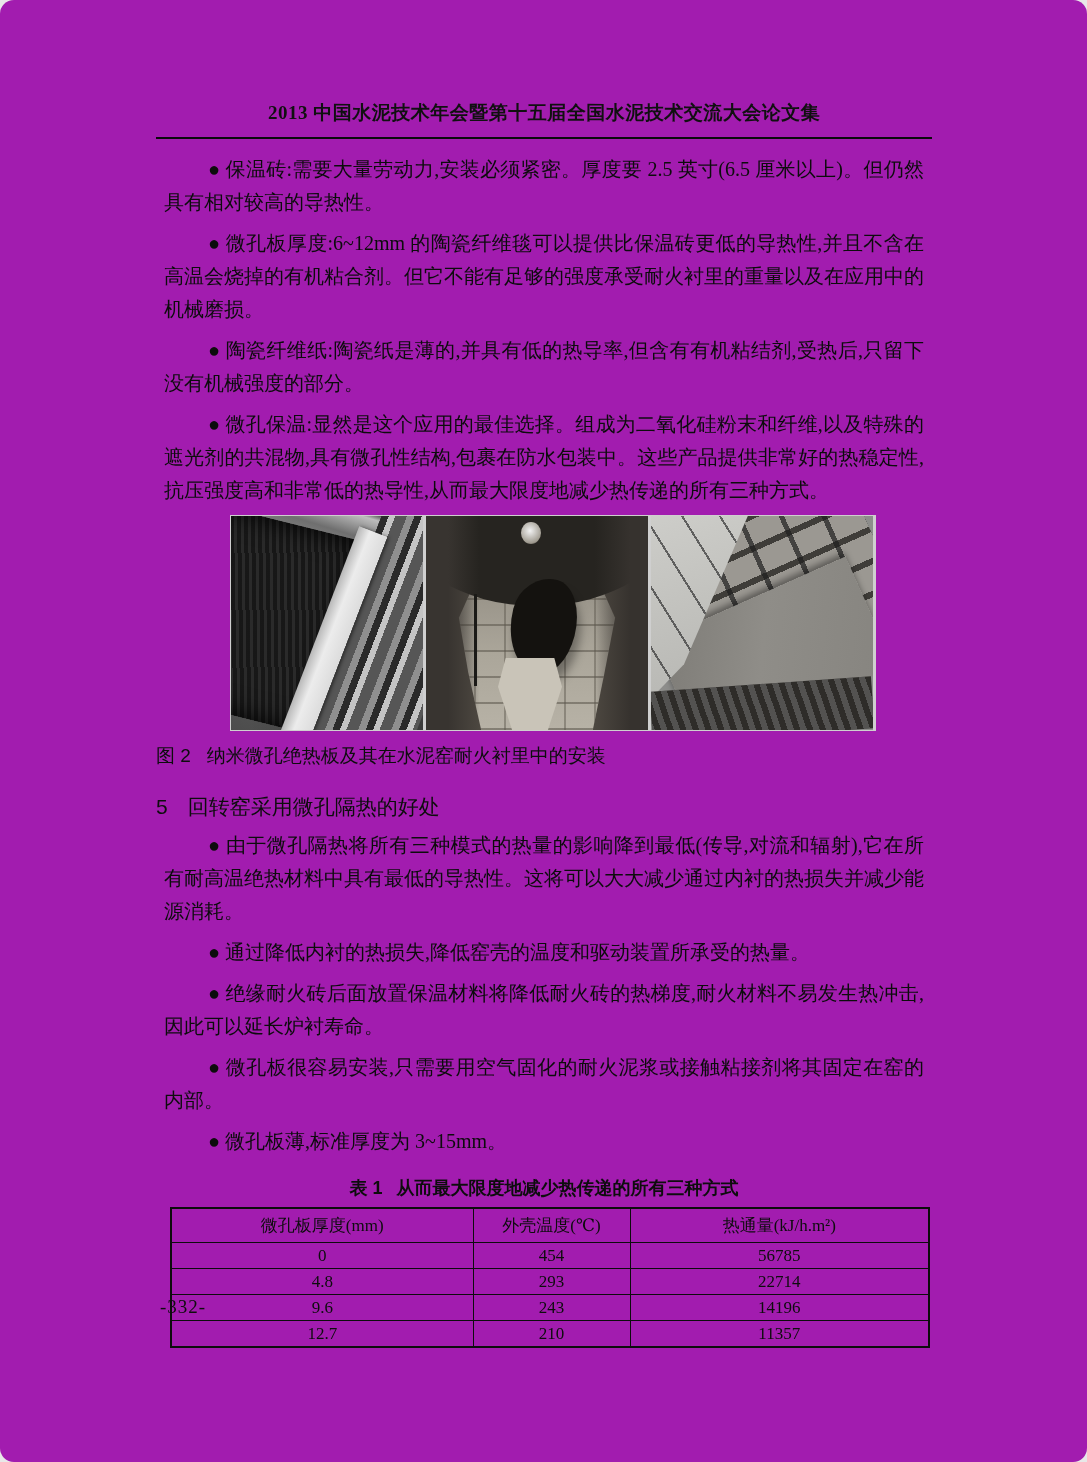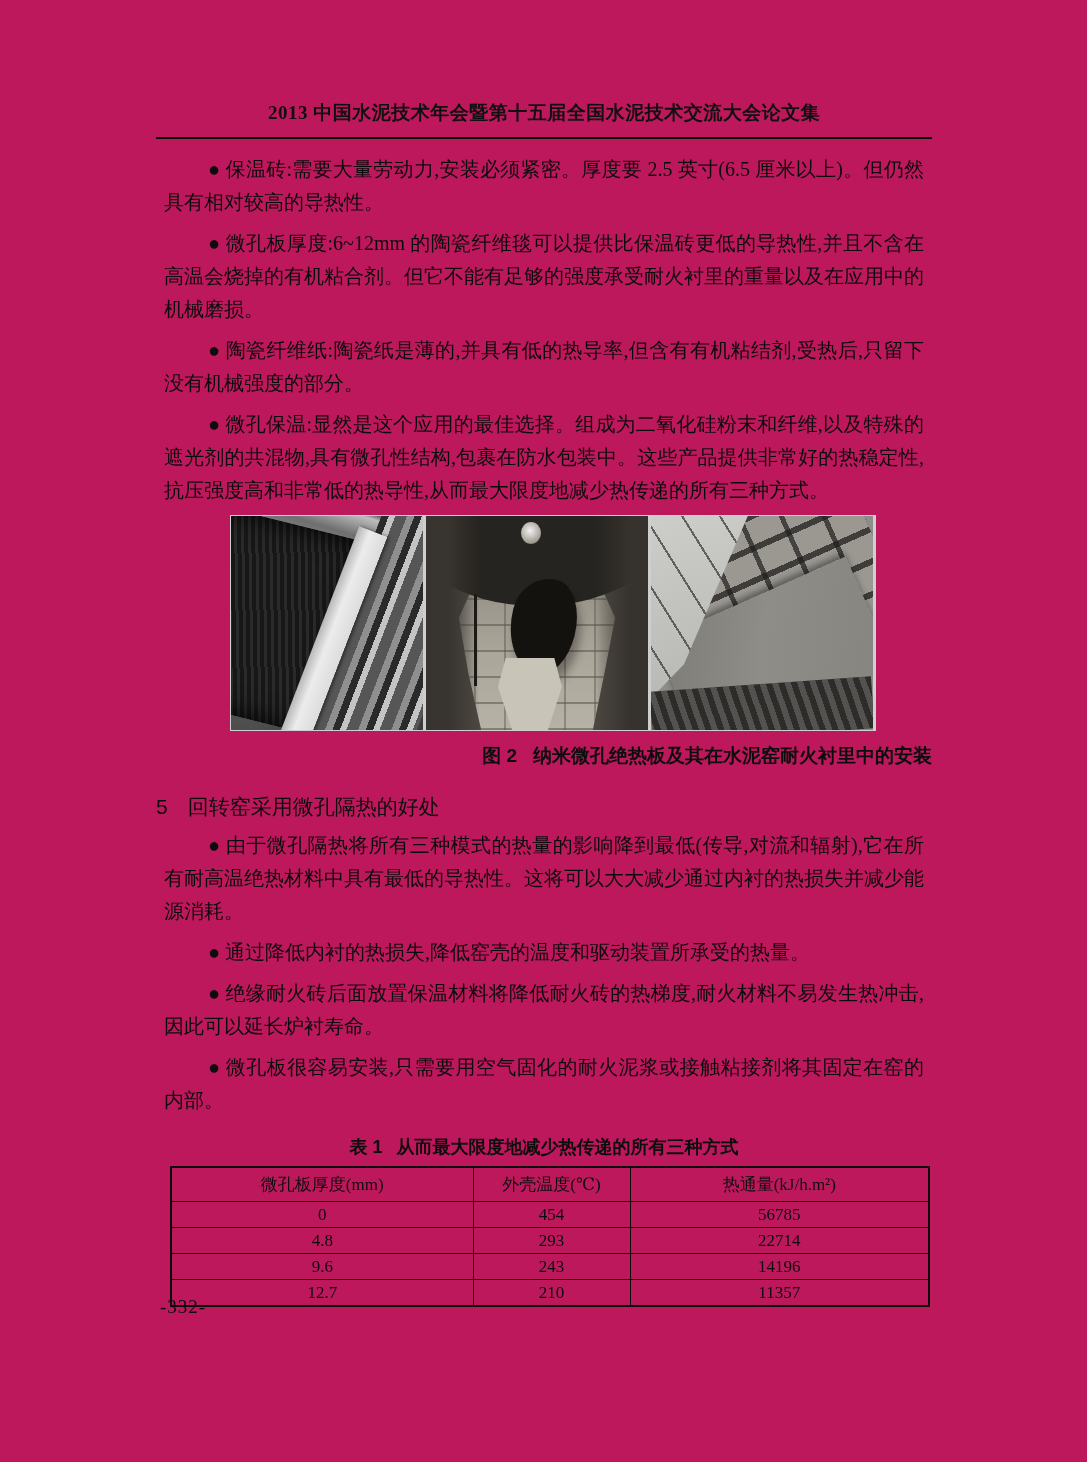--- a/index.html
+++ b/index.html
@@ -1,23 +1,24 @@
 <!DOCTYPE html>
 <html><head>
 <meta charset="utf-8">
 <style>
   html,body{margin:0;padding:0;background:#e8e8e8;}
   .page{
     position:relative;
     width:1087px;height:1462px;
     margin:0 auto;
-    background:#be185d;
+    background:#a21caf;
     color:#0d0d0d;
     font-family:"Liberation Serif","DejaVu Serif",serif;
     overflow:hidden;
+    border-radius:14px;
   }
   .content{position:absolute;left:156px;top:100px;width:776px;}
   .running-head{
     text-align:center;
     font-size:19px;
     letter-spacing:.5px;
     font-weight:600;
     color:#101010;
   }
   .head-rule{
@@ -141,23 +142,23 @@
   }
   .p3-rubble{
     position:absolute;left:0;bottom:-6px;width:100%;height:52px;
     transform:rotate(-4deg);
     background:
       repeating-linear-gradient(75deg, rgba(120,120,120,.5) 0 6px, rgba(0,0,0,0) 6px 12px),
       #2e2c29;
   }
   .fig-caption{
     margin-top:12px;
-    text-align:right;
+    text-align:left;
     font-family:"Liberation Sans","DejaVu Sans",sans-serif;
-    font-weight:bold;
+    font-weight:normal;
     font-size:19px;
   }
   .fig-caption .cap-label{margin-right:16px;}
   
   .section-heading{
     margin:24px 0 6px 0;
     font-family:"Liberation Sans","DejaVu Sans",sans-serif;
     font-weight:normal;
     font-size:21px;
   }
@@ -241,20 +242,21 @@
 
     <div class="section-heading">
       <span class="sec-num">5</span><span>回转窑采用微孔隔热的好处</span>
     </div>
 
     <div>
       <p class="para">● 由于微孔隔热将所有三种模式的热量的影响降到最低(传导,对流和辐射),它在所有耐高温绝热材料中具有最低的导热性。这将可以大大减少通过内衬的热损失并减少能源消耗。</p>
       <p class="para">● 通过降低内衬的热损失,降低窑壳的温度和驱动装置所承受的热量。</p>
       <p class="para">● 绝缘耐火砖后面放置保温材料将降低耐火砖的热梯度,耐火材料不易发生热冲击,因此可以延长炉衬寿命。</p>
       <p class="para">● 微孔板很容易安装,只需要用空气固化的耐火泥浆或接触粘接剂将其固定在窑的内部。</p>
+      <p class="para">● 微孔板薄,标准厚度为 3~15mm。</p>
     </div>
 
     <div class="table-block">
       <div class="table-caption">
         <span class="cap-label">表 1</span><span>从而最大限度地减少热传递的所有三种方式</span>
       </div>
       <table class="data">
         <colgroup>
             <col class="c1">
             <col class="c2">

